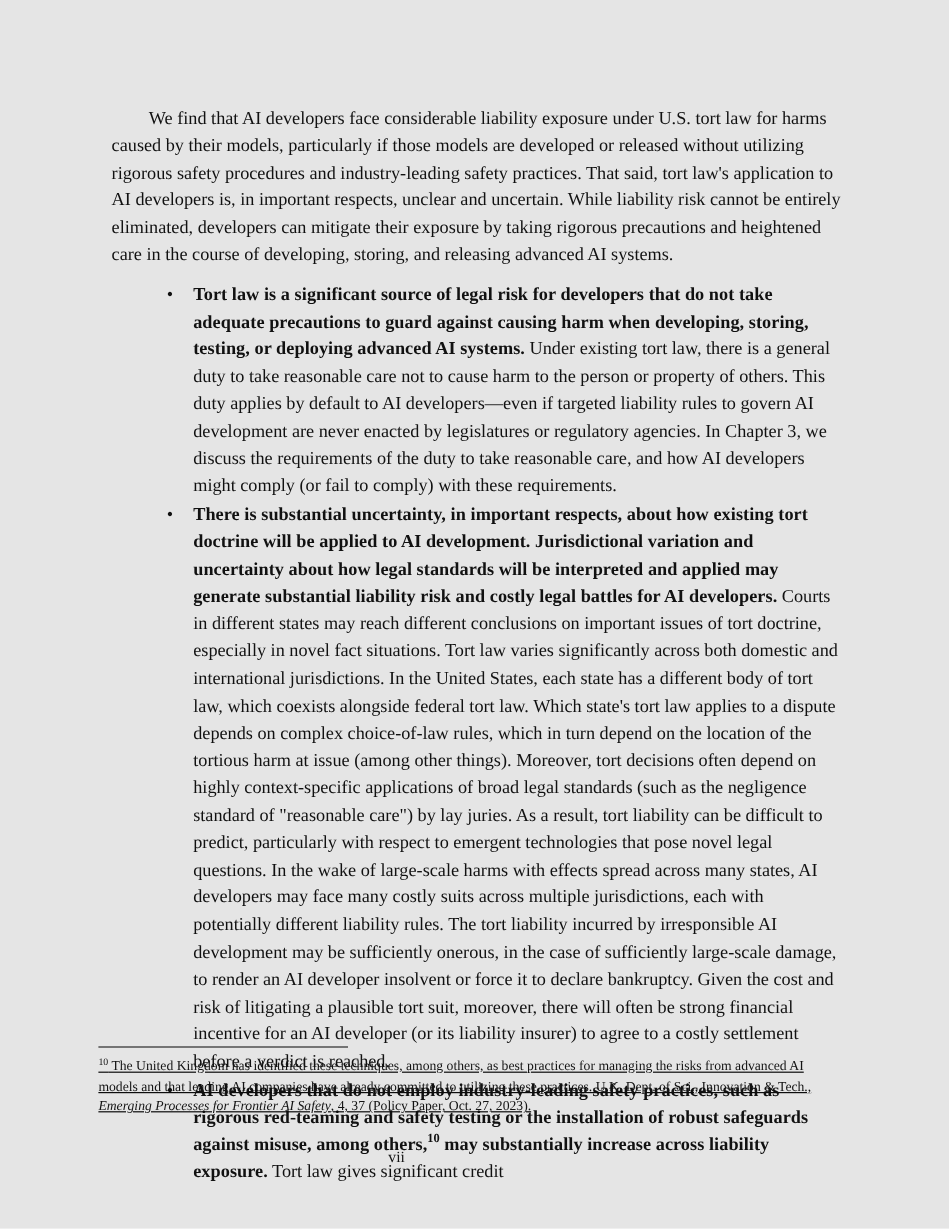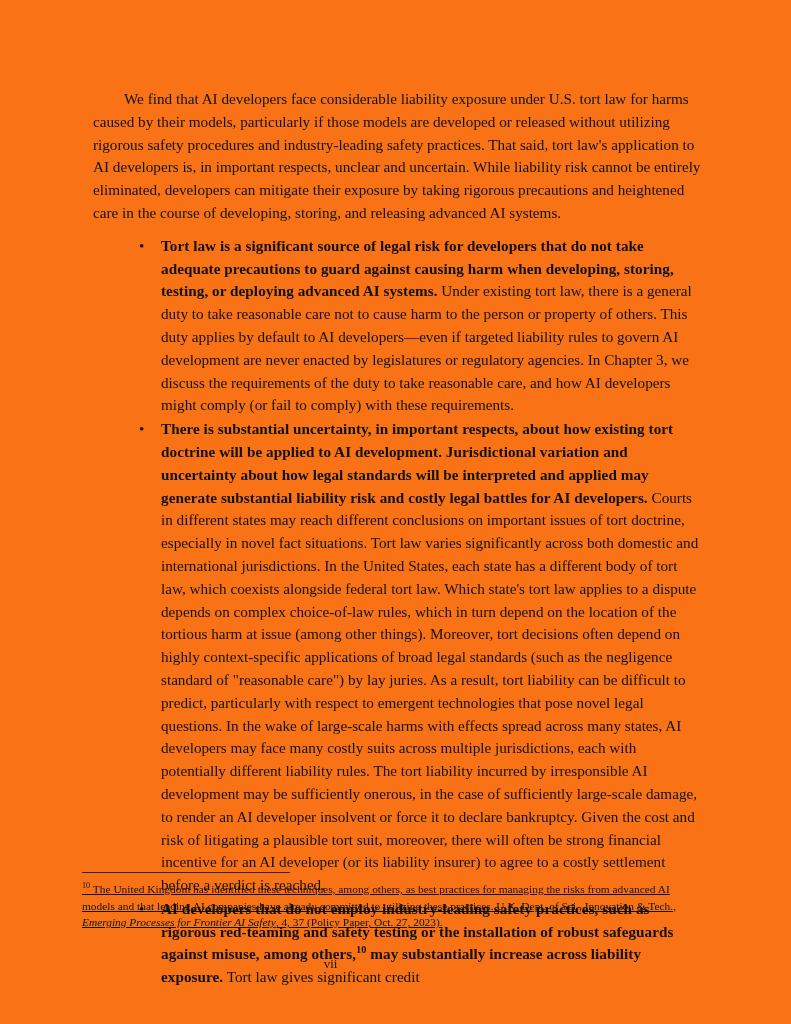--- a/index.html
+++ b/index.html
@@ -9,21 +9,21 @@
     background: #ffffff;
   }
   body {
     font-family: "Liberation Serif", "DejaVu Serif", serif;
     color: #0d0d0d;
   }
   #page {
     position: relative;
     width: 791px;
     height: 1024px;
-    background: #f97316;
+    background: #e5e5e5;
     overflow: hidden;
     box-sizing: border-box;
   }
   #content {
     position: absolute;
     left: 93px;
     top: 88px;
     width: 608px;
   }
   p.body-para {

